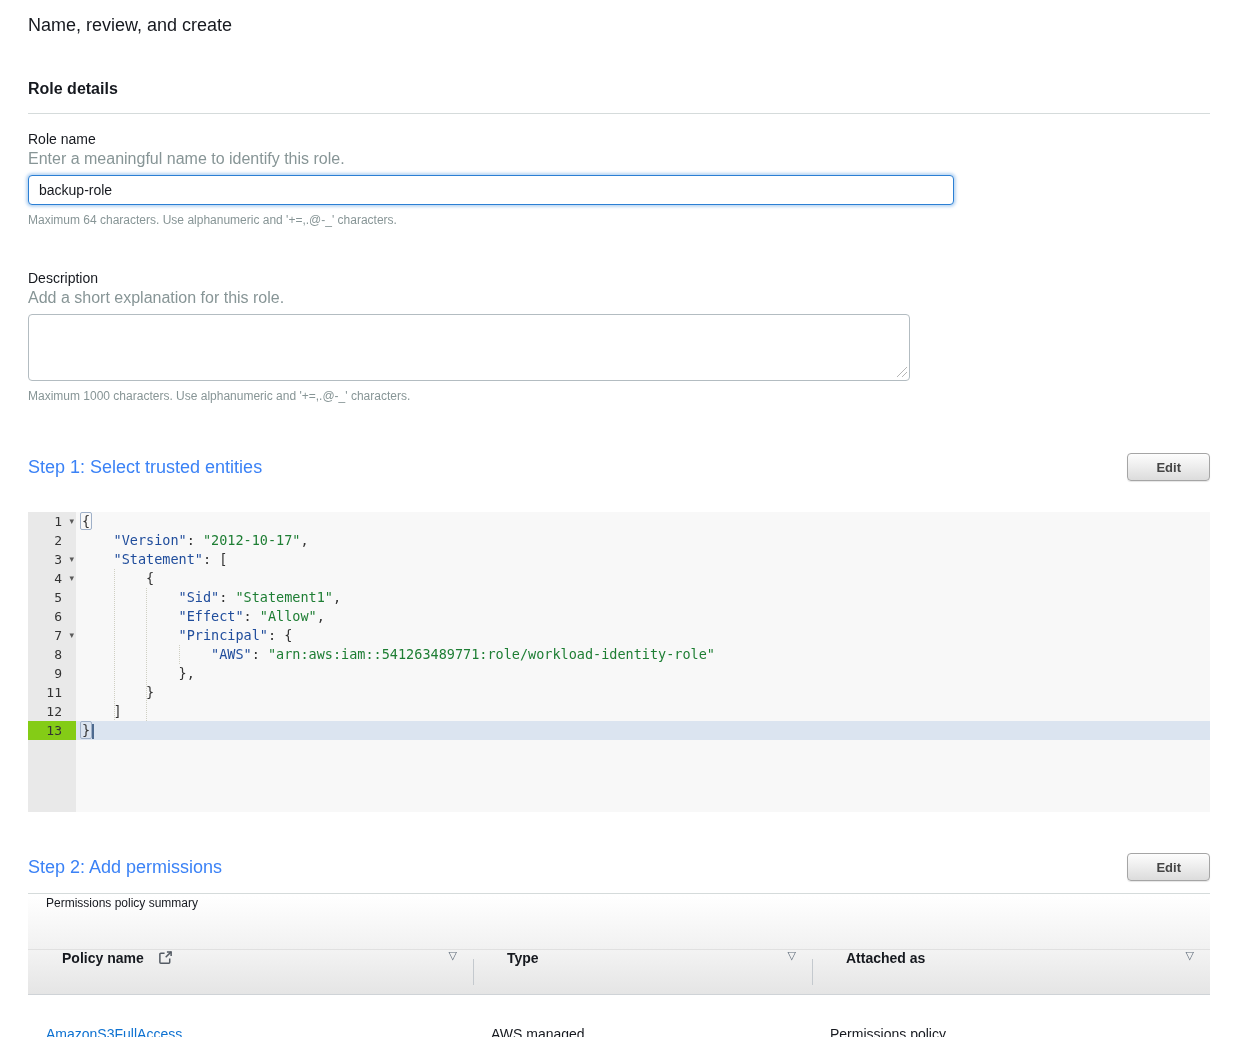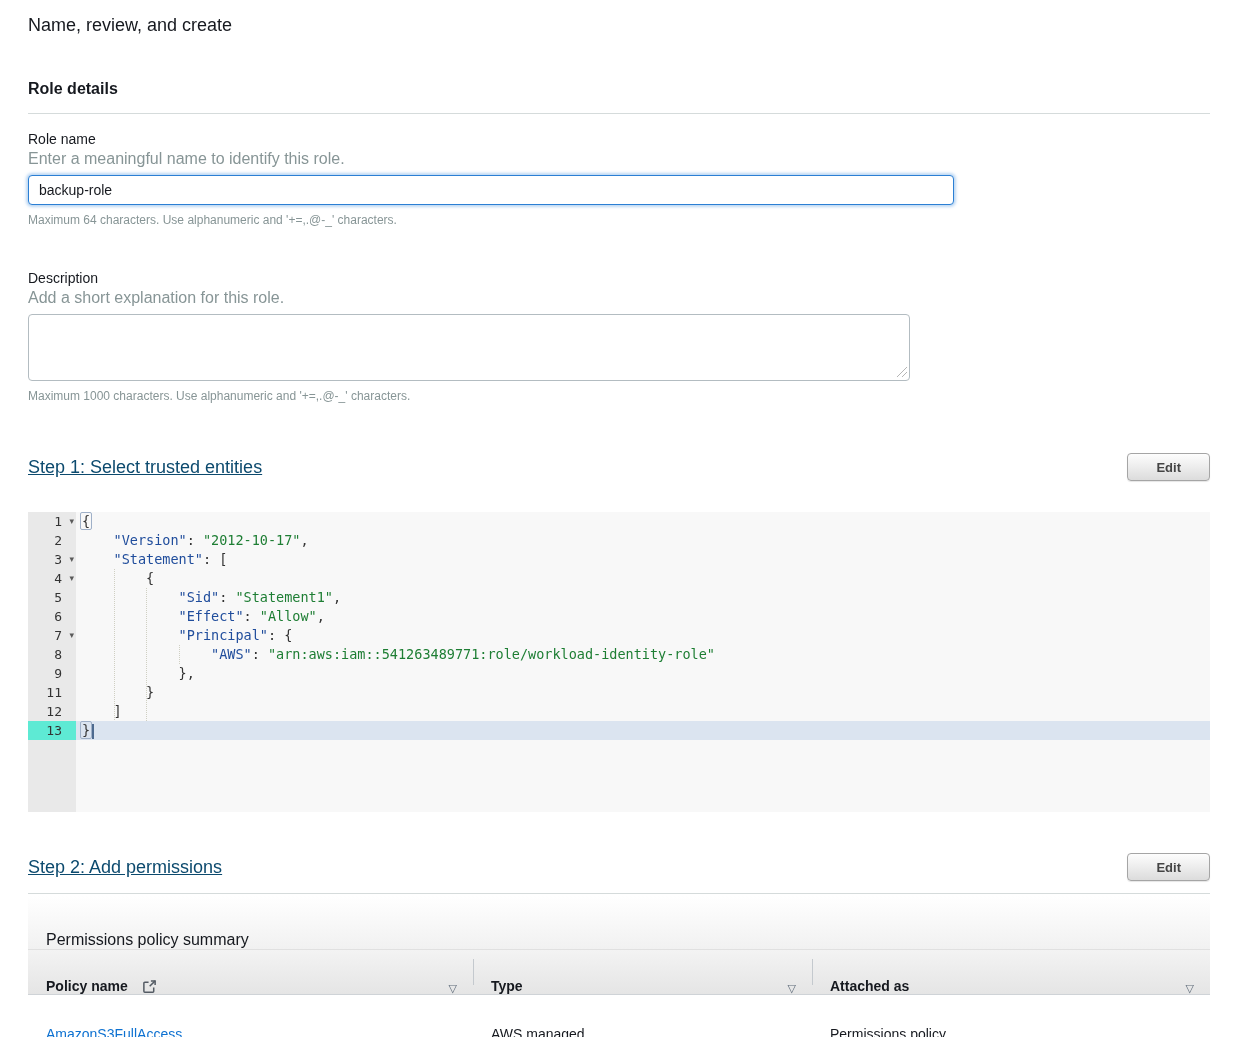--- a/index.html
+++ b/index.html
@@ -40,21 +40,21 @@
   }
   .resize-handle {
     position:absolute; right:3px; bottom:4px; width:10px; height:10px;
     background:linear-gradient(135deg, transparent 45%, #b5b5b5 45%, #b5b5b5 52%, transparent 52%, transparent 72%, #b5b5b5 72%, #b5b5b5 79%, transparent 79%);
   }
   .section-row {
     display:flex; align-items:center; justify-content:space-between;
   }
   .section-row.step1 { margin-top:50px; }
   .section-row.step2 { margin-top:41px; }
-  .step-heading { font-size:18px; font-weight:400; margin:0; color:#0c4a6e;text-decoration:underline; }
+  .step-heading { font-size:18px; font-weight:400; margin:0; color:#3b82f6; }
   .btn-edit {
     font-family:"Liberation Sans", sans-serif;
     font-size:13px; font-weight:700; color:#444;
     background:linear-gradient(#fdfdfd, #dcdcdc);
     border:1px solid #a5a5a5; border-radius:4px;
     padding:5px 28px; height:28px; cursor:pointer;
     box-shadow:0 1px 1px rgba(0,0,0,.1);
   }
 
   
@@ -70,53 +70,53 @@
   .guide { position:absolute; width:0; border-left:1px dotted #cfcfc2; z-index:1; }
   #guide-1 { left:86px;  top:57px;  height:171px; }
   #guide-2 { left:118px; top:76px;  height:133px; }
   #guide-3 { left:151px; top:133px; height:19px; }
   .ed-line { position:relative; display:flex; height:19px; z-index:2; }
   .gutter-cell {
     position:relative; width:48px; flex:0 0 48px;
     text-align:right; padding-right:14px;
     color:#333; font-size:13px;
   }
-  .ed-line.active .gutter-cell { background:#5eead4; }
+  .ed-line.active .gutter-cell { background:#84cc16; }
   .fold {
     position:absolute; right:2px; top:0; font-size:9px; color:#5a5a5a;
     font-family:"DejaVu Sans", sans-serif;
   }
   .code { flex:1; white-space:pre; padding-left:5px; color:#16191f; }
   .ed-line.active .code { background:#dbe4f0; }
   .tk-k { color:#204d9c; }
   .tk-s { color:#1e7e34; }
   .tk-p, .tk-w { color:#333; }
   .tk-b {
     color:#333;
     border:1px solid #9fb0c8; border-radius:2px;
     margin:-1px -1px; padding:0 1px;
   }
   .caret { display:inline-block; width:2px; height:15px; background:#4d6a8f; vertical-align:middle; margin-left:1px; }
 
   
   .panel { margin-top:12px; }
   .panel-header {
-    height:54px; display:flex; align-items:flex-end;
-    padding-left:18px; font-size:16px; color:#16191f;
+    height:54px; display:flex; align-items:flex-start;
+    padding-left:18px; font-size:12px; color:#16191f;
     background:linear-gradient(#ffffff, #f1f1f1);
     border-bottom:1px solid #e0e0e0;
   }
   .table-header {
     display:flex; height:45px;
     background:linear-gradient(#f3f3f3, #e5e5e5);
     border-bottom:1px solid #cfd3d7;
   }
   .th {
-    display:flex; align-items:flex-end;
-    padding:0 16px 0 18px; font-size:14px; font-weight:700; color:#16191f;
+    display:flex; align-items:flex-start;
+    padding:0 16px 0 34px; font-size:14px; font-weight:700; color:#16191f;
     position:relative;
     gap:7px;
   }
   .th .th-label { margin-right:7px; }
   .th:nth-child(n+2)::before {
     content:""; position:absolute; left:0; top:9px; bottom:9px; width:1px; background:#c4c9ce;
   }
   .col-1 { width:445px; flex:0 0 445px; }
   .col-2 { width:339px; flex:0 0 339px; }
   .col-3 { flex:1; }

